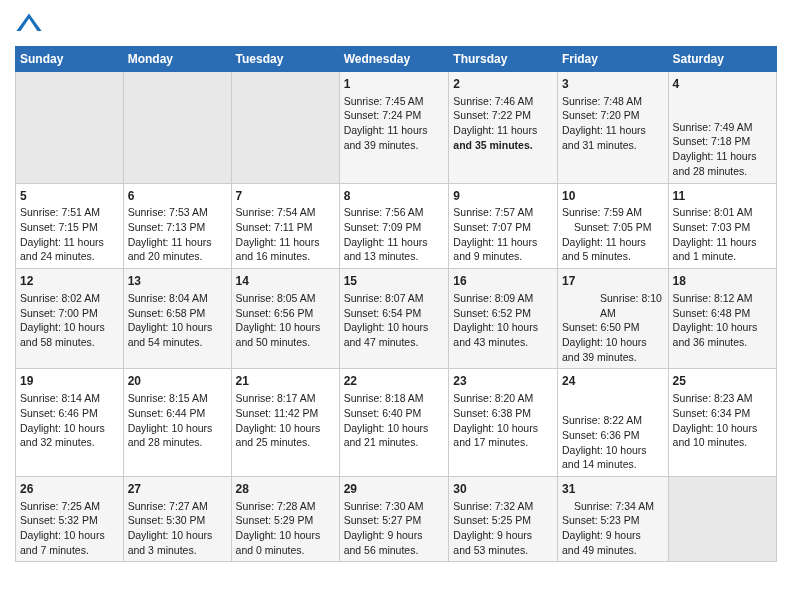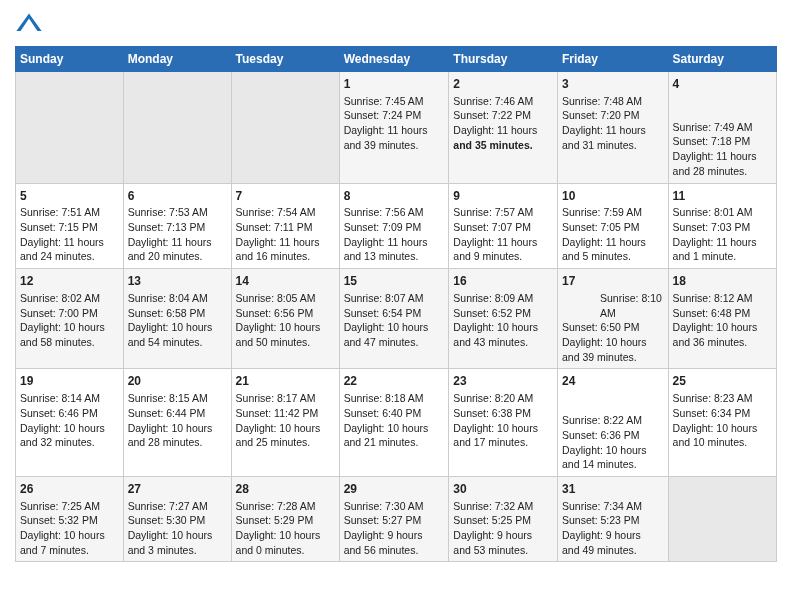--- a/index.html
+++ b/index.html
@@ -197,21 +197,21 @@
           <td>
             <span class="day-number">9</span>
             <span style="display: block;">Sunrise: 7:57 AM</span>
             <span style="display: block;">Sunset: 7:07 PM</span>
             <span style="display: block;">Daylight: 11 hours</span>
             <span style="display: block;">and 9 minutes.</span>
           </td>
           <td>
             <span class="day-number">10</span>
             <span style="display: block;">Sunrise: 7:59 AM</span>
-            <span style="display: block;">Sunset: 7:05 PM</span>
+            <span style="display: block; text-align: center;">Sunset: 7:05 PM</span>
             <span style="display: block;">Daylight: 11 hours</span>
             <span style="display: block;">and 5 minutes.</span>
           </td>
           <td>
             <span class="day-number">11</span>
             <span style="display: block;">Sunrise: 8:01 AM</span>
             <span style="display: block;">Sunset: 7:03 PM</span>
             <span style="display: block;">Daylight: 11 hours</span>
             <span style="display: block;">and 1 minute.</span>
           </td>
@@ -349,21 +349,21 @@
           </td>
           <td>
             <span class="day-number">30</span>
             <span style="display: block;">Sunrise: 7:32 AM</span>
             <span style="display: block;">Sunset: 5:25 PM</span>
             <span style="display: block;">Daylight: 9 hours</span>
             <span style="display: block;">and 53 minutes.</span>
           </td>
           <td>
             <span class="day-number">31</span>
-            <span style="display: block;">Sunrise: 7:34 AM</span>
+            <span style="display: block; margin-left: 12px;">Sunrise: 7:34 AM</span>
             <span style="display: block;">Sunset: 5:23 PM</span>
             <span style="display: block;">Daylight: 9 hours</span>
             <span style="display: block;">and 49 minutes.</span>
           </td>
           <td class="empty-cell"></td>
         </tr>
       </tbody>
   </table>
 </div>
 

